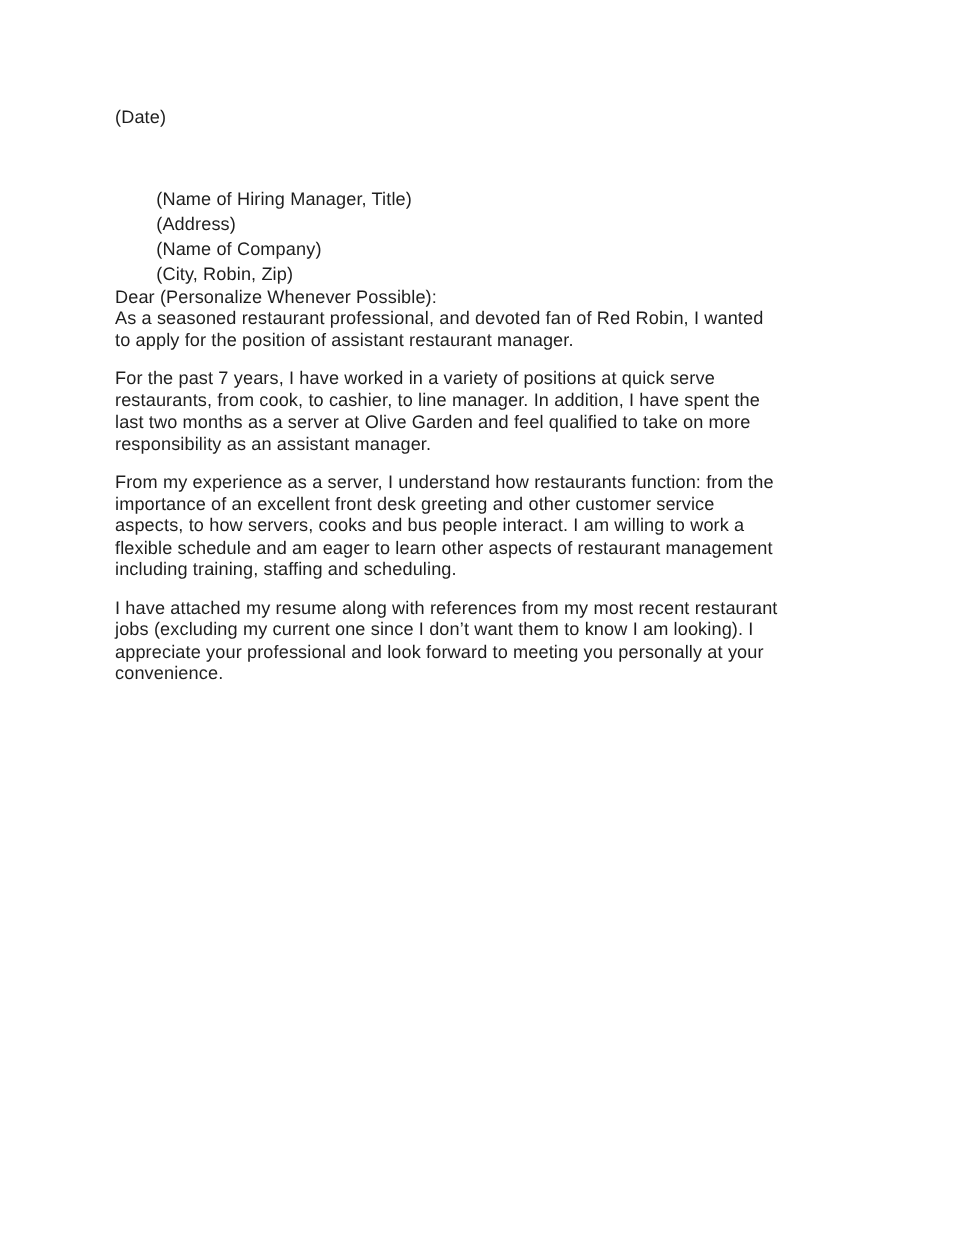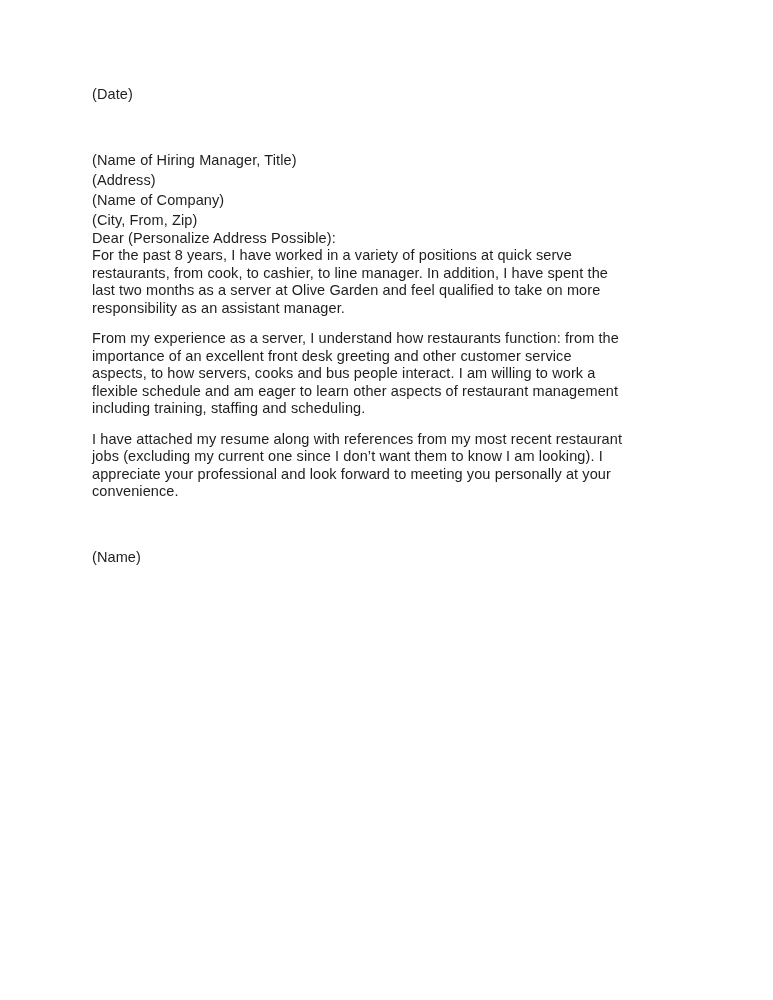--- a/index.html
+++ b/index.html
@@ -25,20 +25,21 @@
     margin: 0;
     font-size: 14.5px;
     line-height: 17.5px;
     letter-spacing: 0.1px;
   }
   .date {
     margin-bottom: 0;
   }
   .recipient {
     margin-top: 46px;
+    margin-left: 33px;
   }
   .recipient p {
     line-height: 20px;
   }
   .salutation {
     margin-top: 50px;
     margin-bottom: 14px;
   }
   .para {
     margin-bottom: 13px !important;
@@ -55,28 +56,28 @@
 <body>
 
 <div class="page">
 
   <p class="date">(Date)</p>
 
   <div class="recipient">
     <p>(Name of Hiring Manager, Title)</p>
     <p>(Address)</p>
     <p>(Name of Company)</p>
-    <p>(City, From, Zip)</p>
+    <p>(City, Robin, Zip)</p>
   </div>
 
-  <p class="salutation">Dear (Personalize Address Possible):</p>
+  <p class="salutation">Dear (Personalize Whenever Possible):</p>
 
+  <p class="para">As a seasoned restaurant professional, and devoted fan of Red Robin, I wanted to apply for the position of assistant restaurant manager.</p>
 
-  <p class="para">For the past 8 years, I have worked in a variety of positions at quick serve restaurants, from cook, to cashier, to line manager. In addition, I have spent the last two months as a server at Olive Garden and feel qualified to take on more responsibility as an assistant manager.</p>
+  <p class="para">For the past 7 years, I have worked in a variety of positions at quick serve restaurants, from cook, to cashier, to line manager. In addition, I have spent the last two months as a server at Olive Garden and feel qualified to take on more responsibility as an assistant manager.</p>
 
   <p class="para">From my experience as a server, I understand how restaurants function: from the importance of an excellent front desk greeting and other customer service aspects, to how servers, cooks and bus people interact. I am willing to work a flexible schedule and am eager to learn other aspects of restaurant management including training, staffing and scheduling.</p>
 
   <p class="para">I have attached my resume along with references from my most recent restaurant jobs (excluding my current one since I don’t want them to know I am looking). I appreciate your professional and look forward to meeting you personally at your convenience.</p>
 
 
-  <p class="signature">(Name)</p>
 
 </div>
 
 </body></html>

